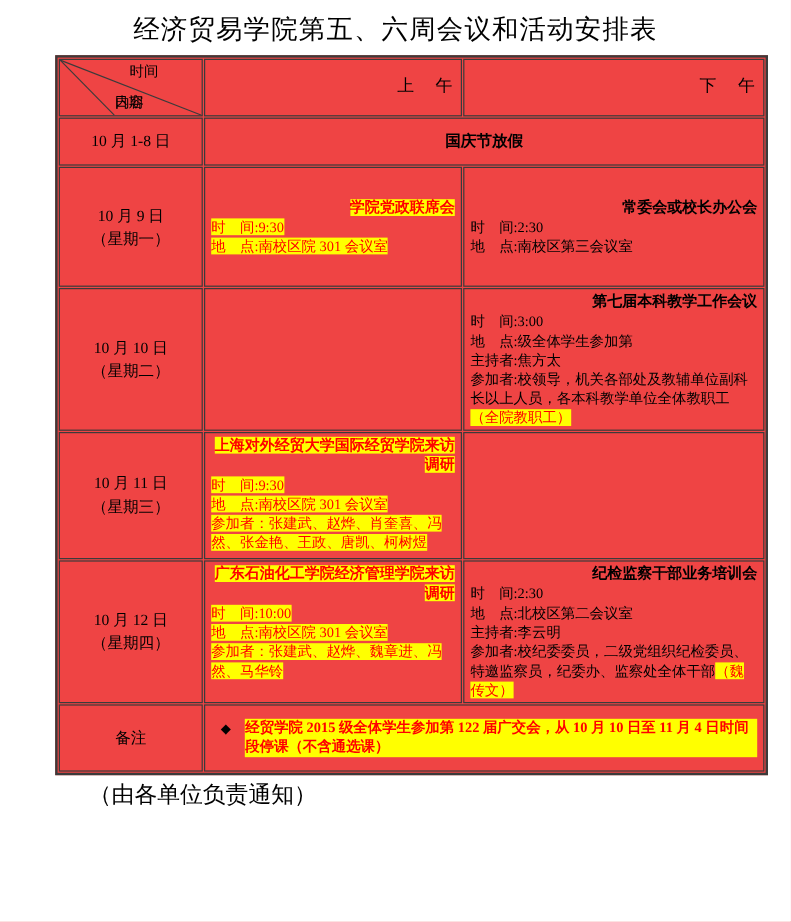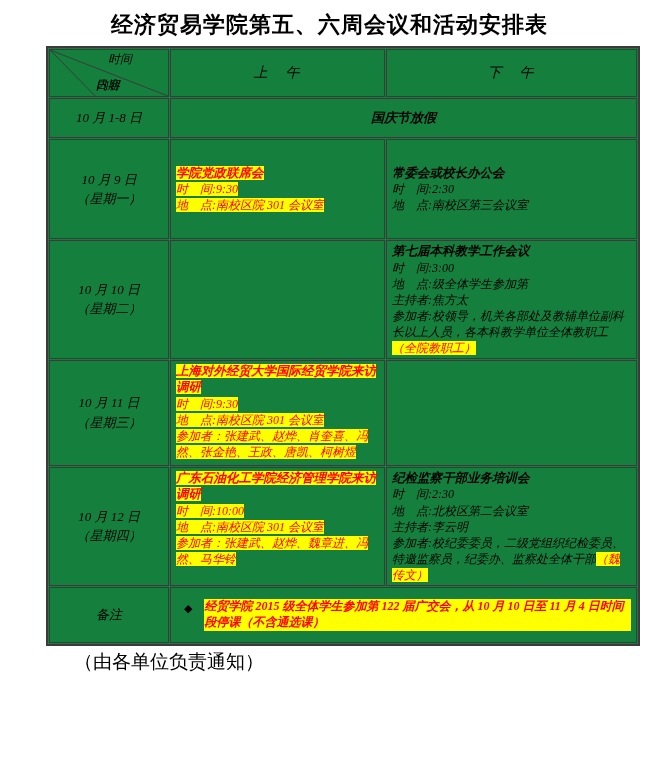--- a/index.html
+++ b/index.html
@@ -7,51 +7,50 @@
     background: #ffffff;
     width: 659px; height: 768px;
     font-family: "Liberation Serif", "DejaVu Serif", serif;
     color: #000;
   }
   .page { position: relative; width: 659px; height: 768px; overflow: hidden; }
   .doc-title {
     margin: 10px 0 6px 0;
     text-align: center;
     font-size: 22px;
-    font-weight: bold;
+    font-weight: normal;
     font-family: "Liberation Sans", "DejaVu Sans", sans-serif;
     letter-spacing: 1px;
   }
   table.schedule {
     border-collapse: separate;
     border-spacing: 1px;
     margin-left: 46px;
     border: 2px solid #3b3b3b;
-    background: #15803d;
+    background: #ef4444;
     table-layout: fixed;
     width: 590px;
-    font-style: italic;
   }
   td {
     border: 1px solid #3b3b3b;
     vertical-align: top;
     font-size: 12px;
     padding: 2px 5px;
     line-height: 1.32;
     word-break: break-all;
   }
   td.date-cell {
     text-align: center;
     vertical-align: middle;
     font-size: 13px;
     padding: 0;
     line-height: 1.5;
   }
   td.session-header {
-    text-align: center;
+    text-align: right;
     vertical-align: middle;
     font-size: 14px;
     letter-spacing: 2px;
   }
   td.holiday-cell {
     text-align: center;
     vertical-align: middle;
     font-weight: bold;
     font-size: 13px;
   }
@@ -59,21 +58,21 @@
     position: relative;
     padding: 0;
     height: 46px;
   }
   .corner-cell svg { position: absolute; left: 0; top: 0; width: 100%; height: 100%; }
   .corner-lbl { position: absolute; font-size: 12px; }
   .lbl-time { top: 2px; left: 58px; }
   .lbl-date { bottom: 2px; left: 5px; margin-left: 40px; }
   .lbl-content { bottom: 2px; left: 46px; }
   .mtg-title {
-    text-align: left;
+    text-align: right;
     font-weight: bold;
     font-size: 12.5px;
   }
   .line { line-height: 1.34; }
   .hl { background: #FFFF00; color: #FF0000; }
   .remark-cell { vertical-align: middle; }
   .remark-flex { display: flex; align-items: flex-start; }
   .remark-bullet { flex: 0 0 auto; margin: 2px 12px 0 8px; font-size: 11px; color: #000; }
   .remark-text { font-weight: bold; }
   .footer-note { margin: 3px 4px 0 74px; font-size: 19px; }

